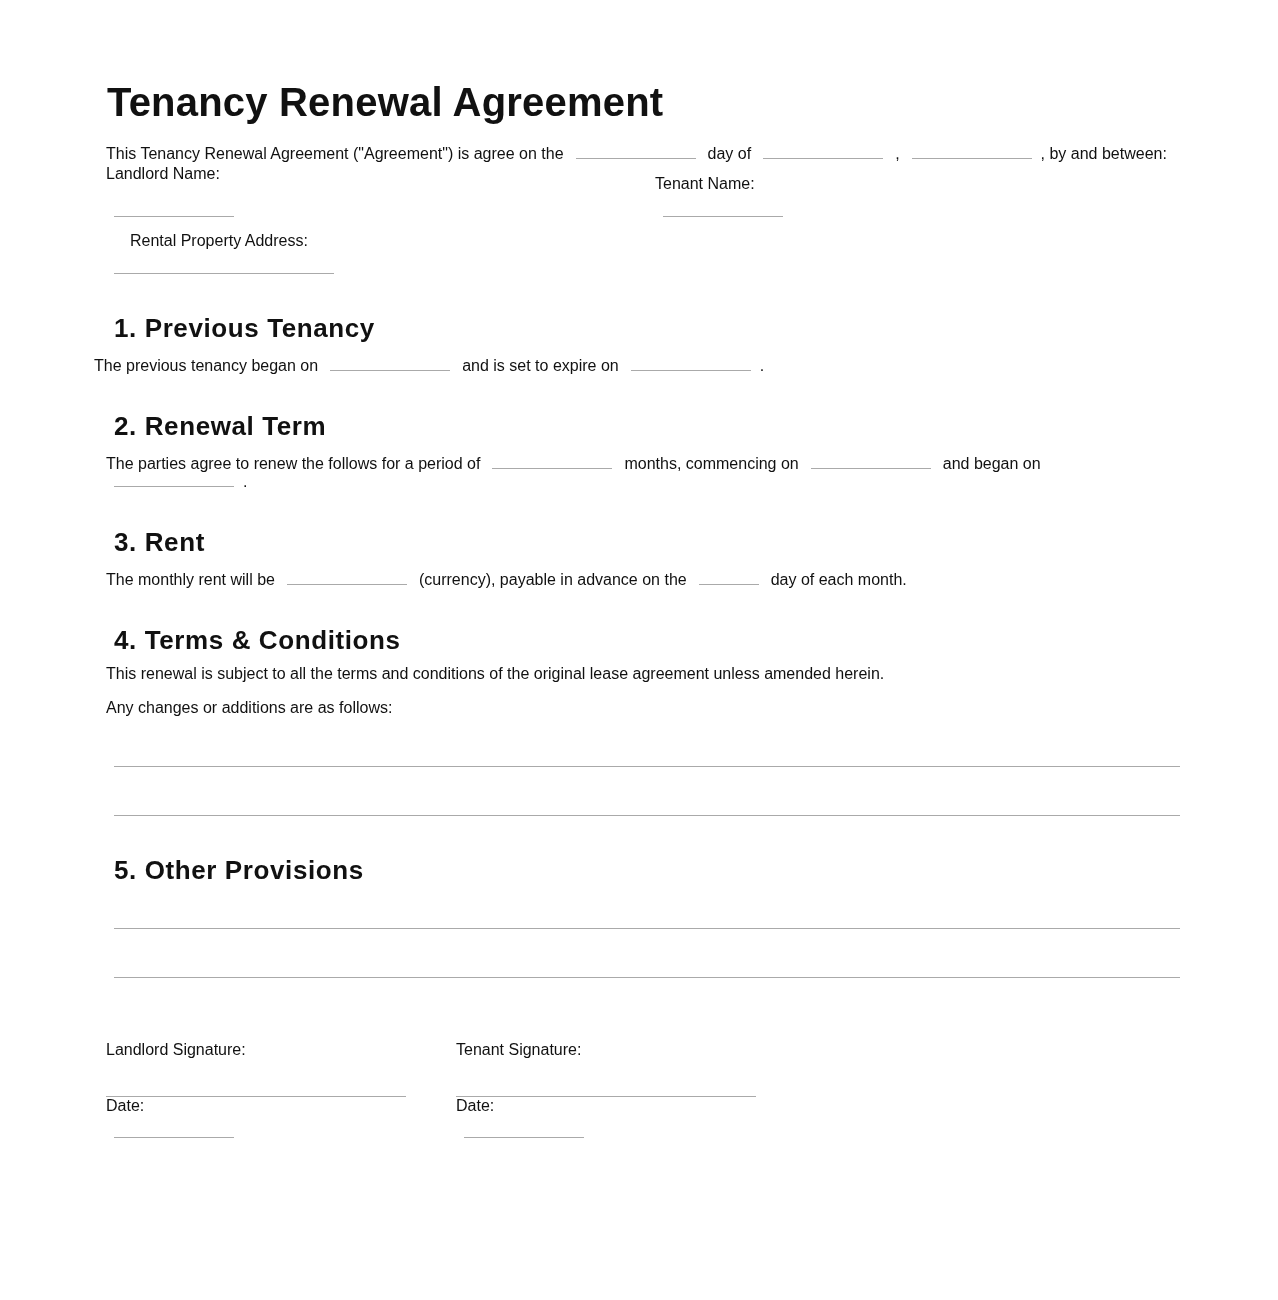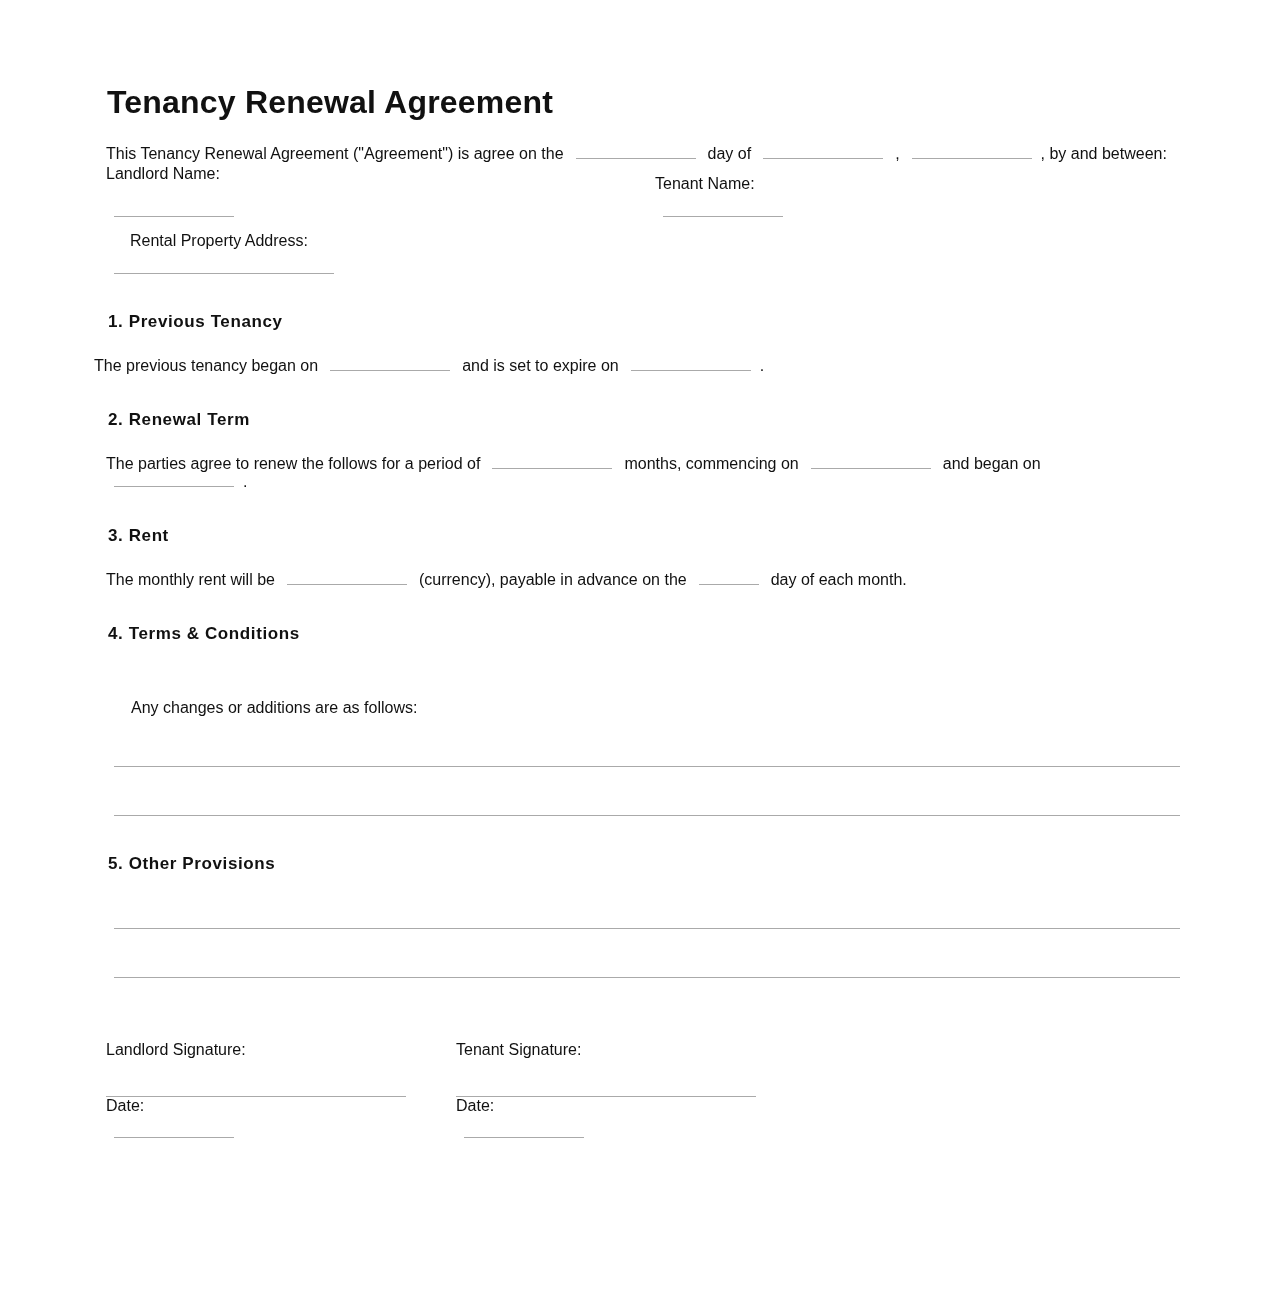--- a/index.html
+++ b/index.html
@@ -1,19 +1,19 @@
 <!DOCTYPE html>
 <html><head>
 <meta charset="utf-8">
 <style>
   html, body { margin: 0; padding: 0; background: #fff; }
   body { font-family: "Liberation Sans", sans-serif; color: #111; font-size: 16px; }
   .page { position: relative; width: 1278px; height: 1300px; }
-  h1 { font-size: 32px; font-weight: bold; margin: 0; line-height: 40px; letter-spacing: 0.2px; }
-  h2 { font-size: 17px; font-weight: bold; margin: 2px; line-height: 30px; letter-spacing: 0.6px; }
+  h1 { font-size: 40px; font-weight: bold; margin: 0; line-height: 40px; letter-spacing: 0.2px; }
+  h2 { font-size: 26px; font-weight: bold; margin: 8px; line-height: 30px; letter-spacing: 0.6px; }
   .line { line-height: 20px; }
   .blank { display: inline-block; width: 120px; height: 18px; border-bottom: 1px solid #aaa; margin: 0 12px; vertical-align: baseline; }
   .blank.sm { width: 60px; }
   .blank.addr { width: 220px; }
   .abs { position: absolute; }
 </style>
 </head>
 <body>
 
 <div class="page">
@@ -44,21 +44,22 @@
   <div class="abs line" style="left:106px; top:468px; white-space:nowrap;">
     <span class="blank" style="margin-left:8px;"></span><span style="margin-left:-3px;">.</span>
   </div>
 
   <h2 class="abs" style="left:106px; top:519px;">3. Rent</h2>
   <div class="abs line" style="left:106px; top:566px; white-space:nowrap;">
     <span>The monthly rent will be</span><span class="blank"></span><span>(currency), payable in advance on the</span><span class="blank sm"></span><span>day of each month.</span>
   </div>
 
   <h2 class="abs" style="left:106px; top:617px;">4. Terms &amp; Conditions</h2>
-  <div class="abs line" style="left:106px; top:698px;margin-left:25px;">Any changes or additions are as follows:</div>
+  <div class="abs line" style="left:106px; top:664px;">This renewal is subject to all the terms and conditions of the original lease agreement unless amended herein.</div>
+  <div class="abs line" style="left:106px; top:698px;">Any changes or additions are as follows:</div>
   <div class="abs" style="left:114px; top:766px; width:1066px; border-top:1px solid #aaa;"></div>
   <div class="abs" style="left:114px; top:815px; width:1066px; border-top:1px solid #aaa;"></div>
 
   <h2 class="abs" style="left:106px; top:847px;">5. Other Provisions</h2>
   <div class="abs" style="left:114px; top:928px; width:1066px; border-top:1px solid #aaa;"></div>
   <div class="abs" style="left:114px; top:977px; width:1066px; border-top:1px solid #aaa;"></div>
 
   <div class="abs line" style="left:106px; top:1040px;">Landlord Signature:</div>
   <div class="abs" style="left:106px; top:1096px; width:300px; border-top:1px solid #aaa;"></div>
   <div class="abs line" style="left:106px; top:1096px;">Date:</div>

